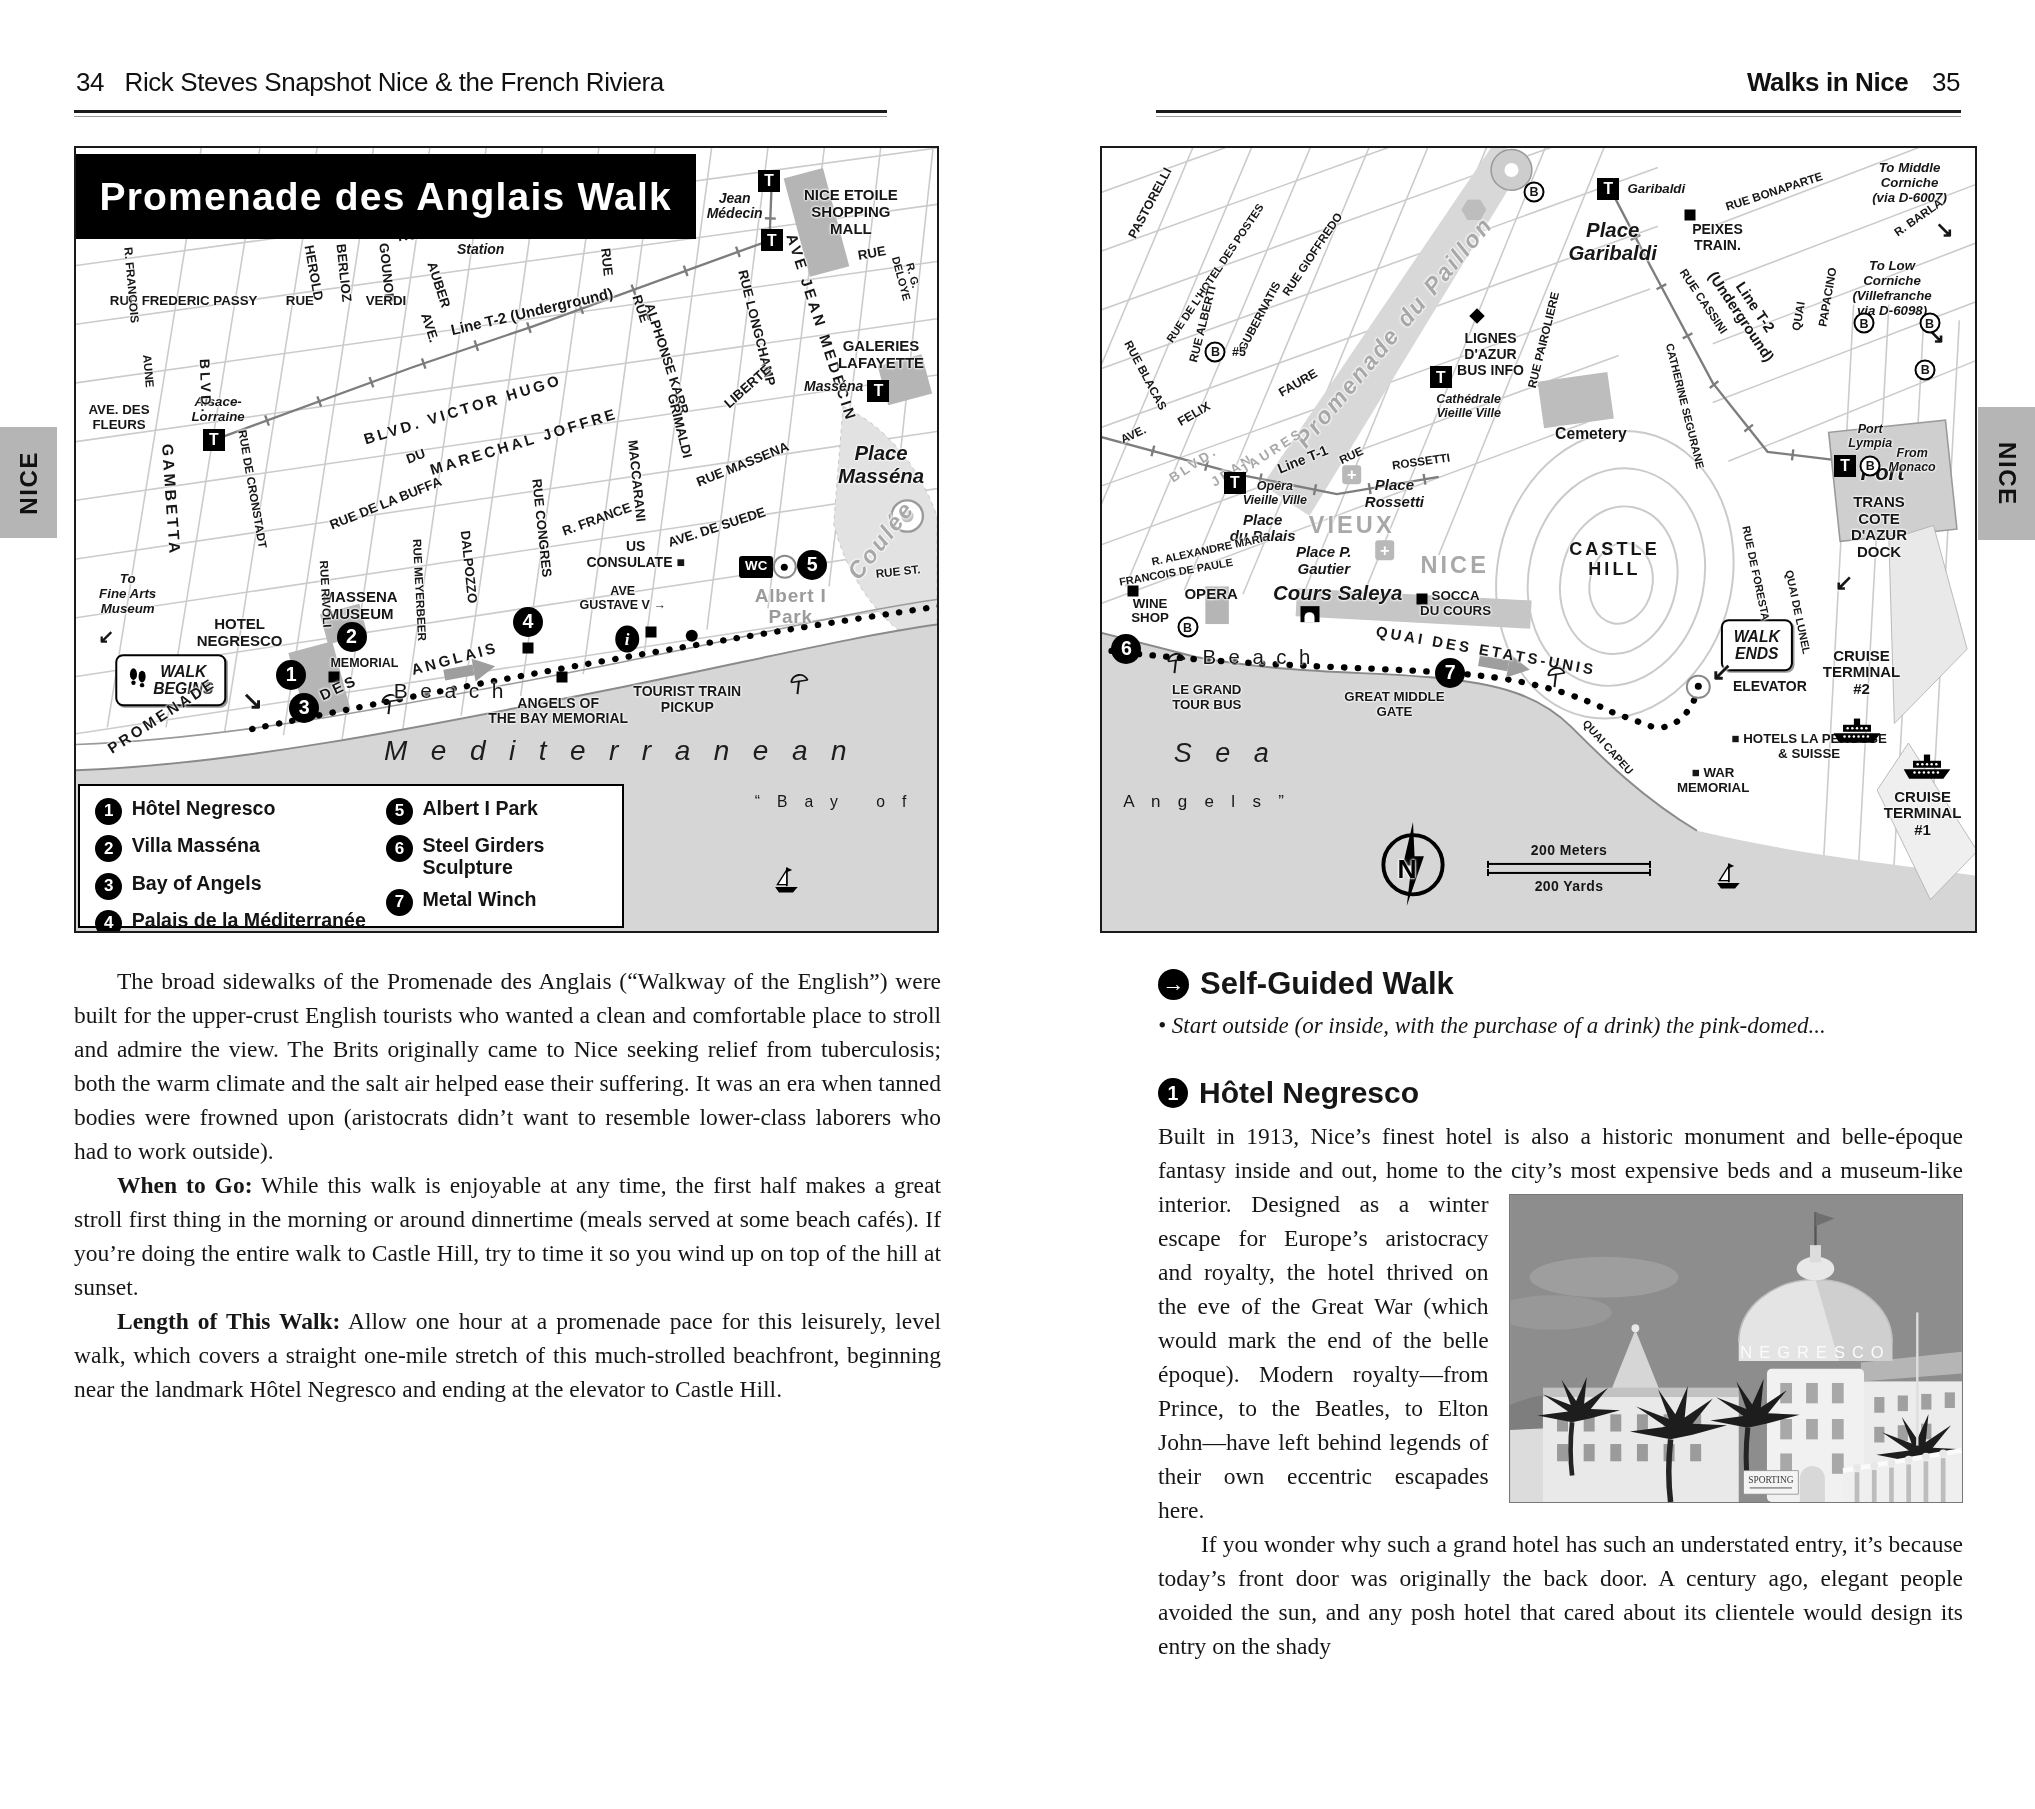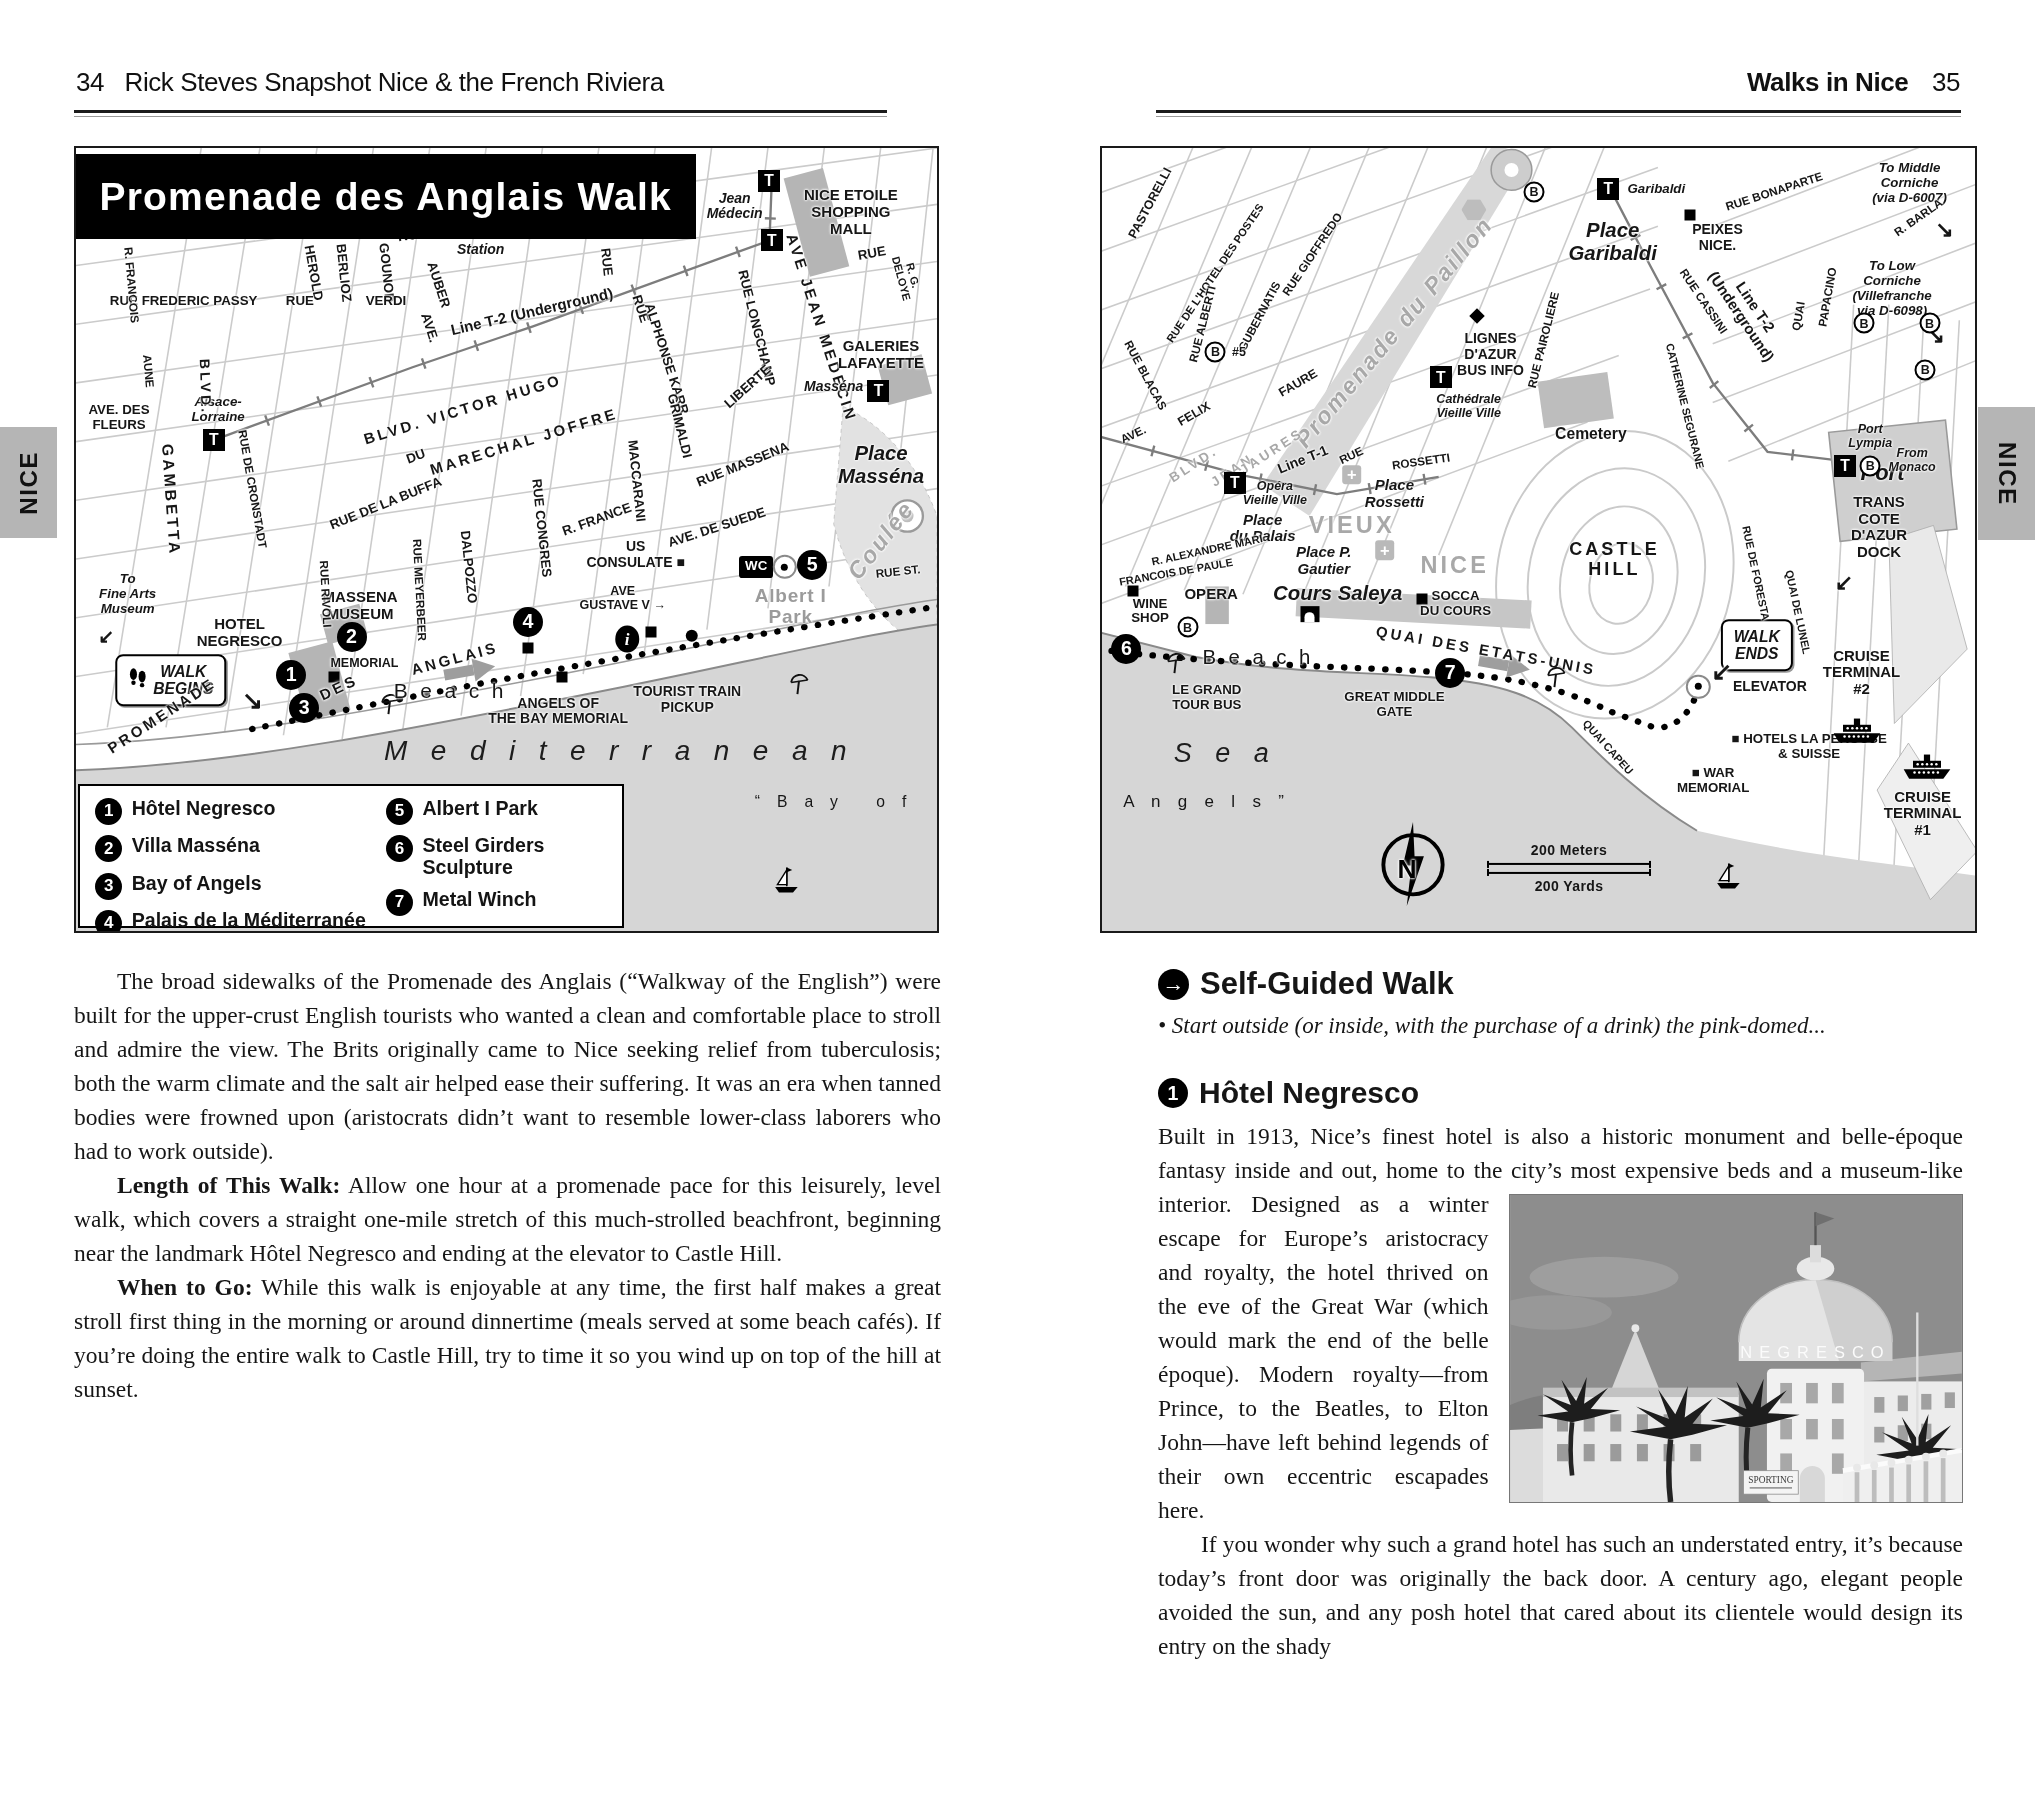--- a/index.html
+++ b/index.html
@@ -413,21 +413,21 @@
       <div class="ml k-B" style="left: 13%; top: 26%; --r: 0deg;">B</div>
       <div class="ml k-st" style="left: 15.7%; top: 26%; --r: 0deg; font-size: 12.5px;">#5</div>
       <div class="ml k-big" style="left: 33.5%; top: 23.5%; --r: -50deg; font-size: 23.5px;">Promenade du Paillon</div>
       <div class="ml k-B" style="left: 49.5%; top: 5.6%; --r: 0deg;">B</div>
       <div class="ml k-T" style="left: 58%; top: 5.2%; --r: 0deg;">T</div>
       <div class="ml k-it" style="left: 63.5%; top: 5.2%; --r: 0deg; font-size: 13.3px;">Garibaldi</div>
       <div class="ml k-pl" style="left: 58.5%; top: 12%; --r: 0deg; font-size: 20.4px;">Place
 Garibaldi</div>
       <div class="ml k-sq" style="left: 67.3%; top: 8.6%; --r: 0deg;"></div>
       <div class="ml k-st" style="left: 70.5%; top: 11.5%; --r: 0deg; font-size: 14px;">PEIXES
-NICE.</div>
+TRAIN.</div>
       <div class="ml k-st" style="left: 77%; top: 5.5%; --r: -18deg; font-size: 11.7px;">RUE BONAPARTE</div>
       <div class="ml k-st" style="left: 83%; top: 19%; --r: -80deg; font-size: 11.7px;">PAPACINO</div>
       <div class="ml k-it" style="left: 92.5%; top: 4.5%; --r: 0deg; font-size: 13.3px;">To Middle
 Corniche
 (via D-6007)</div>
       <div class="ml k-st" style="left: 93.5%; top: 8.8%; --r: -35deg; font-size: 11.7px;">R. BARLA</div>
       <div class="ml k-st" style="left: 96.5%; top: 10.5%; --r: 0deg; font-size: 22px;">↘</div>
       <div class="ml k-it" style="left: 90.5%; top: 18%; --r: 0deg; font-size: 13.3px;">To Low
 Corniche
 (Villefranche
@@ -584,22 +584,22 @@
           <path d="M19,6 L7,25 H19 Z" fill="#fff" stroke="#000" stroke-width="1.8"></path>
           <polygon points="19,3 26,6 19,9" fill="#000"></polygon>
           <polygon points="4,28 33,28 27,35 9,35" fill="#000"></polygon>
         </svg></div>
       <div class="ml k-hex" style="left: 42.6%; top: 7.9%; --r: 0deg;"></div>
     </div>
 </section>
 
 <section class="col" id="col-left">
   <p class="ind"><span>The broad sidewalks of the Promenade des Anglais (“Walkway of the English”) were built for the upper-crust English tourists who wanted a clean and comfortable place to stroll and admire the view. The Brits originally came to Nice seeking relief from tuberculosis; both the warm climate and the salt air helped ease their suffering. It was an era when tanned bodies were frowned upon (aristocrats didn’t want to resemble lower-class laborers who had to work outside).</span></p>
+  <p class="ind"><span class="lead">When to Go:</span><span> While this walk is enjoyable at any time, the first half makes a great stroll first thing in the morning or around dinnertime (meals served at some beach cafés). If you’re doing the entire walk to Castle Hill, try to time it so you wind up on top of the hill at sunset.</span></p>
   <p class="ind"><span class="lead">Length of This Walk:</span><span> Allow one hour at a promenade pace for this leisurely, level walk, which covers a straight one-mile stretch of this much-strolled beachfront, beginning near the landmark Hôtel Negresco and ending at the elevator to Castle Hill.</span></p>
-  <p class="ind"><span class="lead">When to Go:</span><span> While this walk is enjoyable at any time, the first half makes a great stroll first thing in the morning or around dinnertime (meals served at some beach cafés). If you’re doing the entire walk to Castle Hill, try to time it so you wind up on top of the hill at sunset.</span></p>
 </section>
 
 <section class="col" id="col-right">
   <div class="walk-head">
     <span class="circ-arrow">→</span>
     <span>Self-Guided Walk</span>
   </div>
   <p class="italic-line">• Start outside (or inside, with the purchase of a drink) the pink-domed...</p>
 
   <div class="stop-head">

